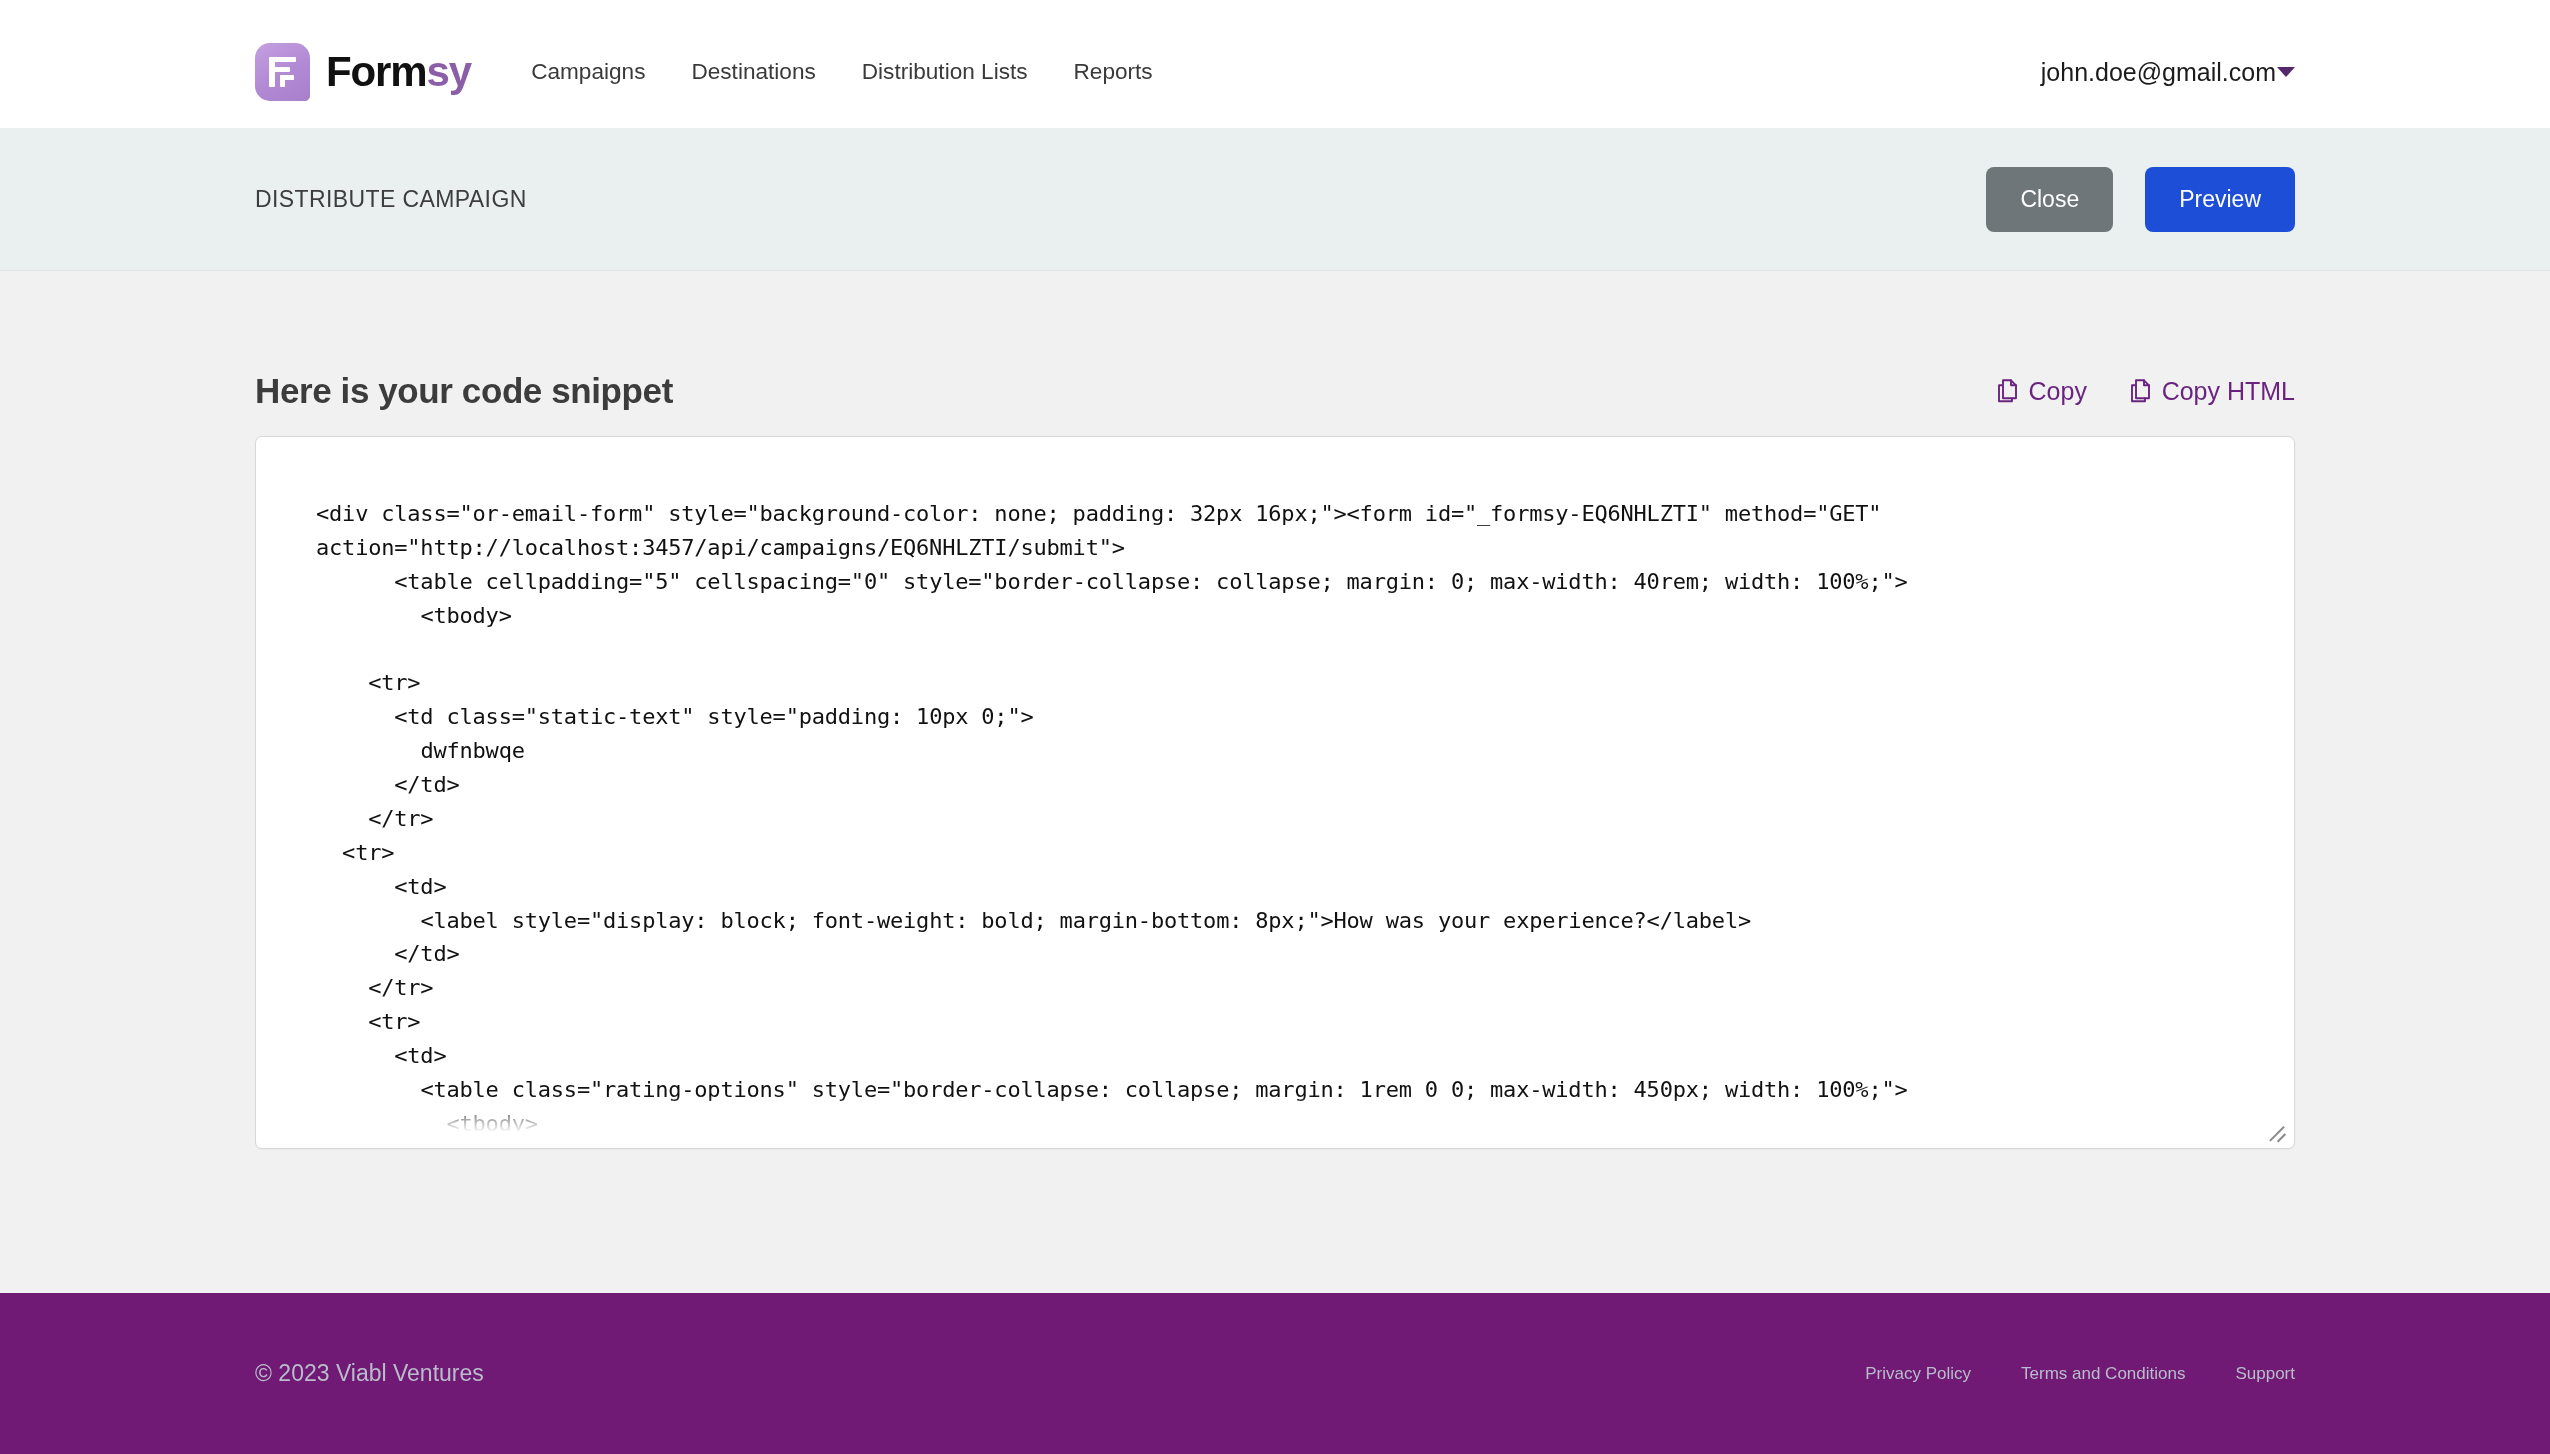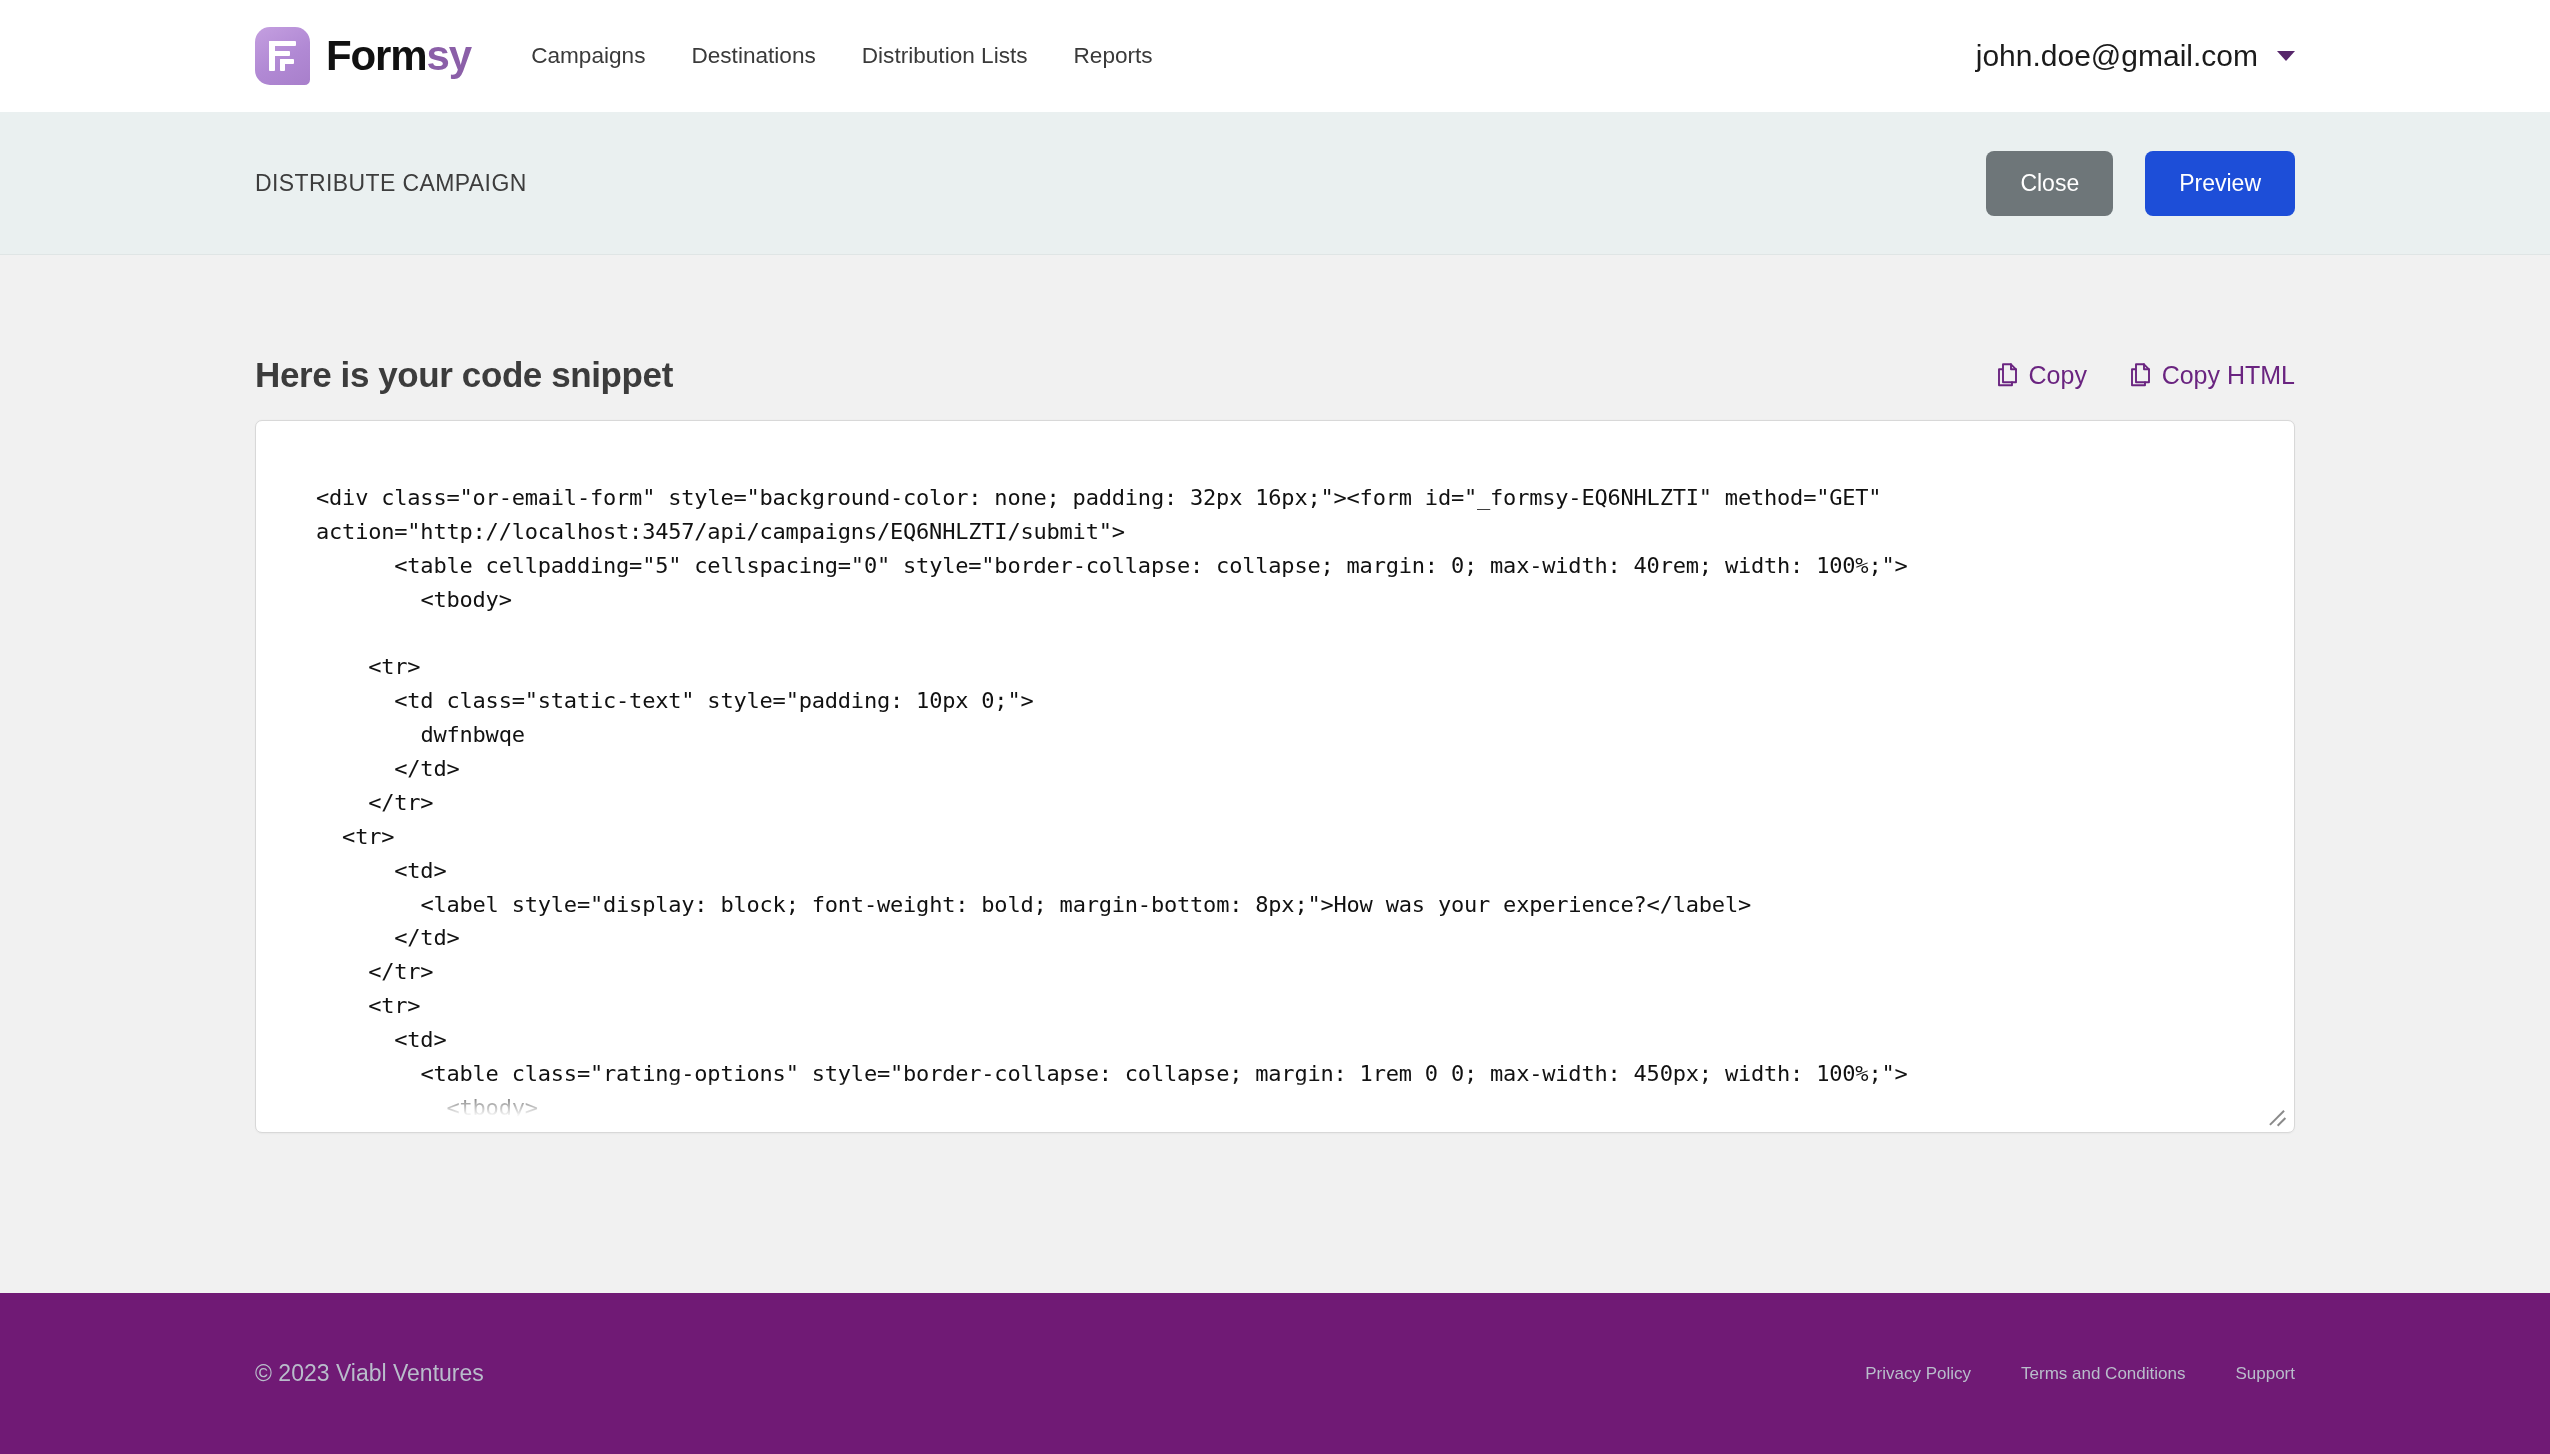--- a/index.html
+++ b/index.html
@@ -15,20 +15,21 @@
 
   
   .site-header {
     height: 112px;
     min-height: 112px;
     background: #ffffff;
     display: flex;
     align-items: center;
     padding: 0 0 0 255px;
     position: relative;
+    margin-top: 16px;
   }
   .brand { display: flex; align-items: center; gap: 16px; }
   .brand-mark {
     width: 55px; height: 58px;
     position: relative;
     background: linear-gradient(150deg, #c49fe0 0%, #b189d4 55%, #a87fcb 100%);
     border-radius: 15px 15px 5.3px 15px;
     display: flex; align-items: center; justify-content: center;
   }
   .brand-mark::after {
@@ -60,22 +61,22 @@
     color: #3a3a3a;
     font-size: 22.6px;
     text-decoration: none;
     padding: 8.9px 23px;
     white-space: nowrap;
   }
 
   .user-menu {
     position: absolute;
     right: 255px;
-    display: flex; align-items: center; gap: 19px;
-    font-size: 30px;
+    display: flex; align-items: center; gap: 1px;
+    font-size: 25px;
     color: #1b1b1b;
     cursor: pointer;
   }
   .caret-down {
     width: 0; height: 0;
     border-left: 9.7px solid transparent;
     border-right: 9.7px solid transparent;
     border-top: 10.6px solid #57276b;
   }
 

